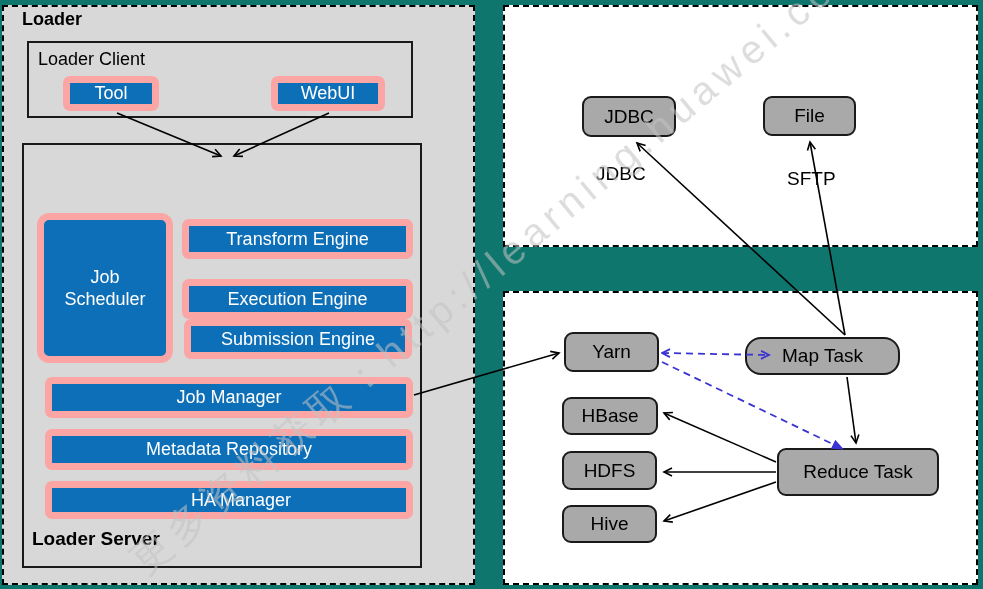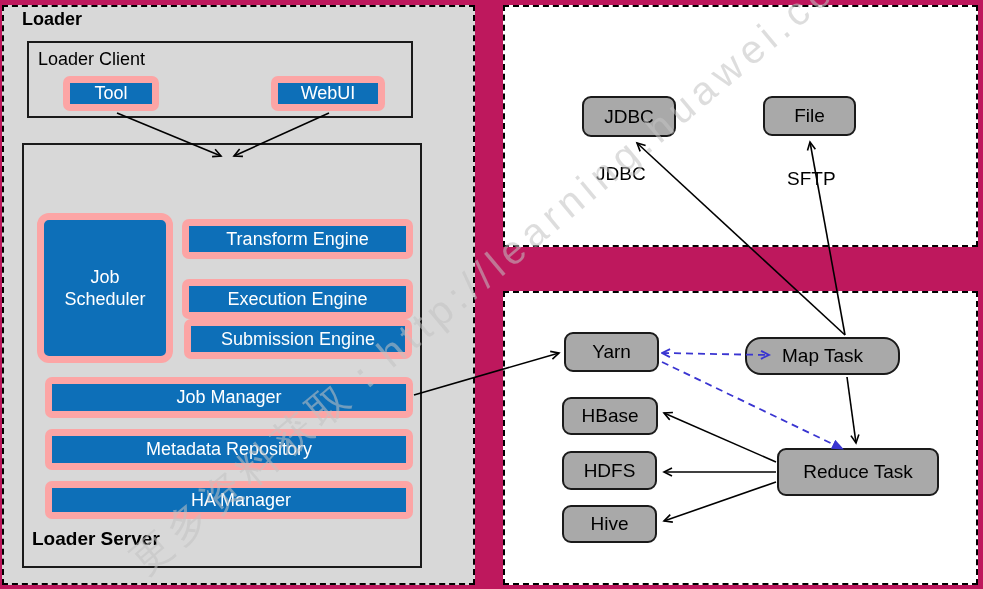--- a/index.html
+++ b/index.html
@@ -1,18 +1,18 @@
 <!DOCTYPE html>
 <html><head>
 <meta charset="utf-8">
 <style>
   html,body{margin:0;padding:0;background:#fff;}
   #canvas{
     position:relative;width:983px;height:589px;overflow:hidden;
-    font-family:"Liberation Sans", sans-serif;background:#be185d;
+    font-family:"Liberation Sans", sans-serif;background:#0f766e;
   }
   .abs{position:absolute;box-sizing:border-box;}
   .panel{
     background:#d8d8d8;border:2px dashed #000;
   }
   .whitebox{
     background:#fff;border:2px dashed #000;
   }
   .innerbox{
     background:transparent;border:2px solid #1a1a1a;

